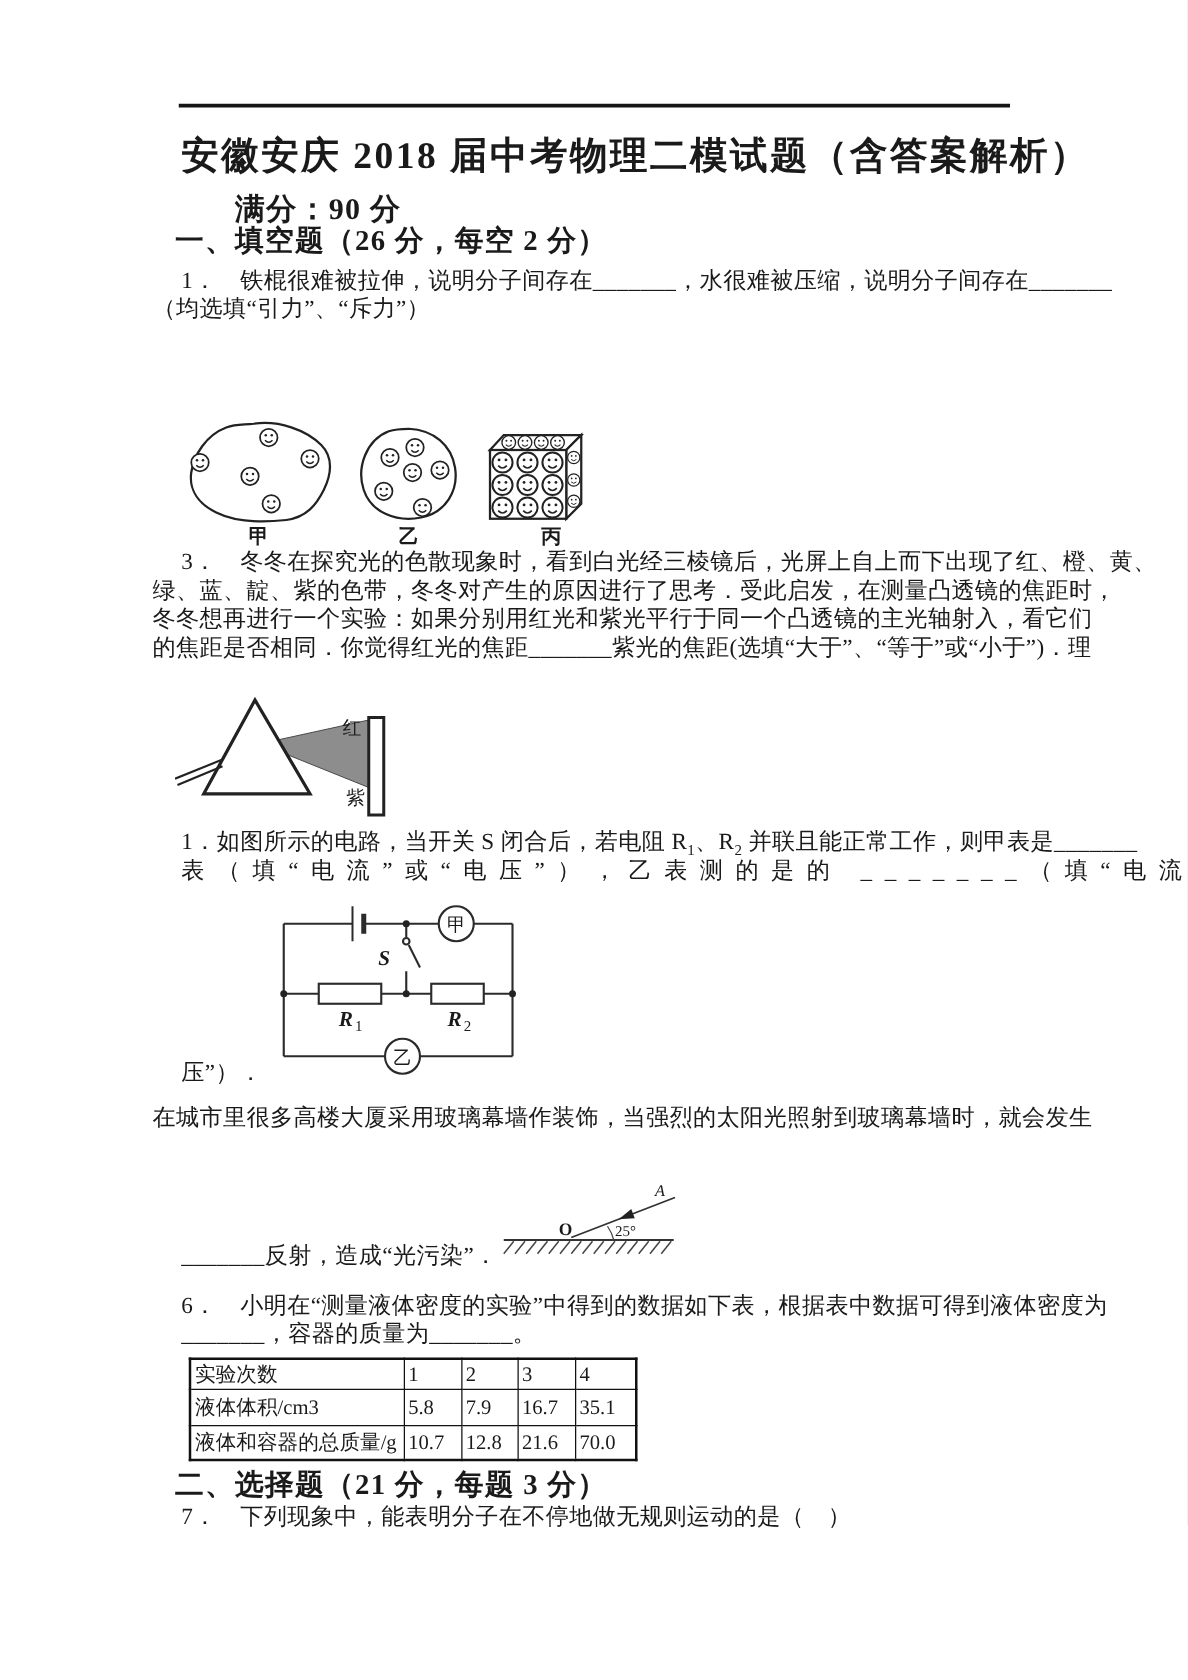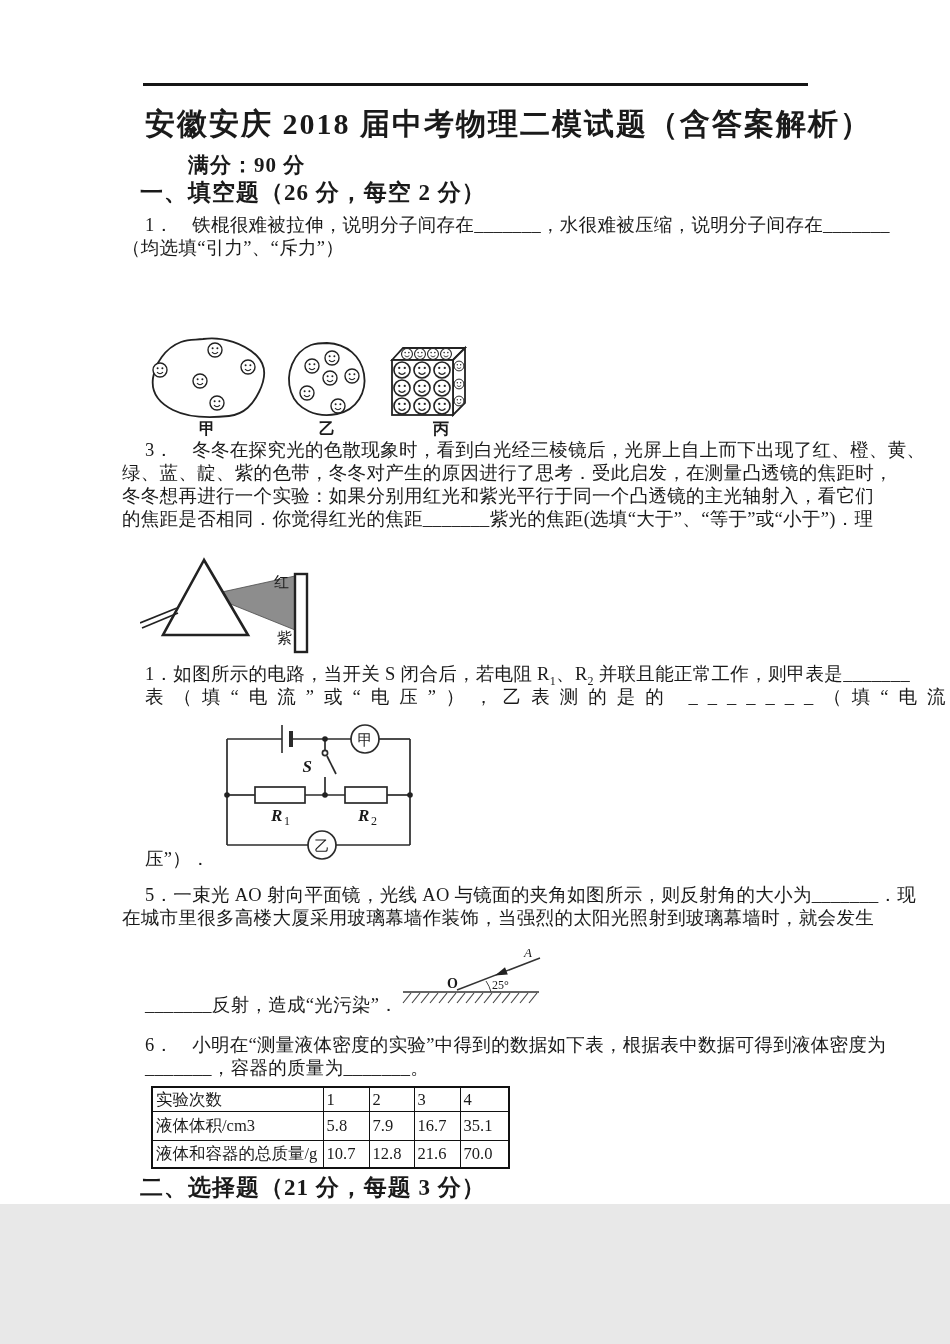--- a/index.html
+++ b/index.html
@@ -1,29 +1,29 @@
 <!DOCTYPE html>
 <html><head>
 <meta charset="utf-8">
 <style>
   html,body{margin:0;padding:0;background:#e8e8e8;}
   .page{
-    position:relative;width:950px;height:1204px;margin:0 auto;
+    position:relative;width:950px;height:1344px;margin:0 auto;
     background:#ffffff;overflow:hidden;
     font-family:"Liberation Serif","DejaVu Serif",serif;
     color:#1a1a1a;
   }
   .rule{position:absolute;left:143px;top:83px;width:665px;height:3px;background:#151515;}
   .doc-title{
     position:absolute;left:145px;top:104px;margin:0;
     font-size:30px;font-weight:bold;letter-spacing:2px;white-space:nowrap;
   }
   .doc-subtitle{
     position:absolute;left:188px;top:151px;
-    font-size:21px;font-weight:bold;letter-spacing:1px;white-space:nowrap;
+    font-size:24px;font-weight:bold;letter-spacing:1px;white-space:nowrap;
   }
   .sec-head{
     position:absolute;left:140px;
     font-size:23px;font-weight:bold;letter-spacing:1px;white-space:nowrap;
   }
   .q{
     position:absolute;left:122px;width:806px;
     font-size:18.5px;line-height:23px;letter-spacing:0.3px;
   }
   .q .first{margin-left:23px;}
@@ -183,21 +183,20 @@
       <text x="143" y="101" font-size="17" font-weight="bold" font-style="italic">R</text>
       <text x="156" y="105" font-size="12">2</text>
     </svg>
   </div>
 
   <div class="q" style="top:848px;left:145px;">
     <div class="line">压”）．</div>
   </div>
 
   <div class="q" style="top:884px;">
-    <div class="line first">5．一束光 AO 射向平面镜，光线 AO 与镜面的夹角如图所示，则反射角的大小为_______．现</div>
     <div class="line">在城市里很多高楼大厦采用玻璃幕墙作装饰，当强烈的太阳光照射到玻璃幕墙时，就会发生</div>
   </div>
 
   <div class="fig" style="left:395px;top:945px;width:160px;height:65px;">
     <svg width="160" height="65" viewBox="0 0 160 65">
       <line x1="8" y1="47" x2="144" y2="47" stroke="#333" stroke-width="1.6"></line>
       <g stroke="#444" stroke-width="1.2">
         <line x1="16" y1="48" x2="8" y2="58"></line>
           <line x1="25" y1="48" x2="17" y2="58"></line>
         <line x1="34" y1="48" x2="26" y2="58"></line>

